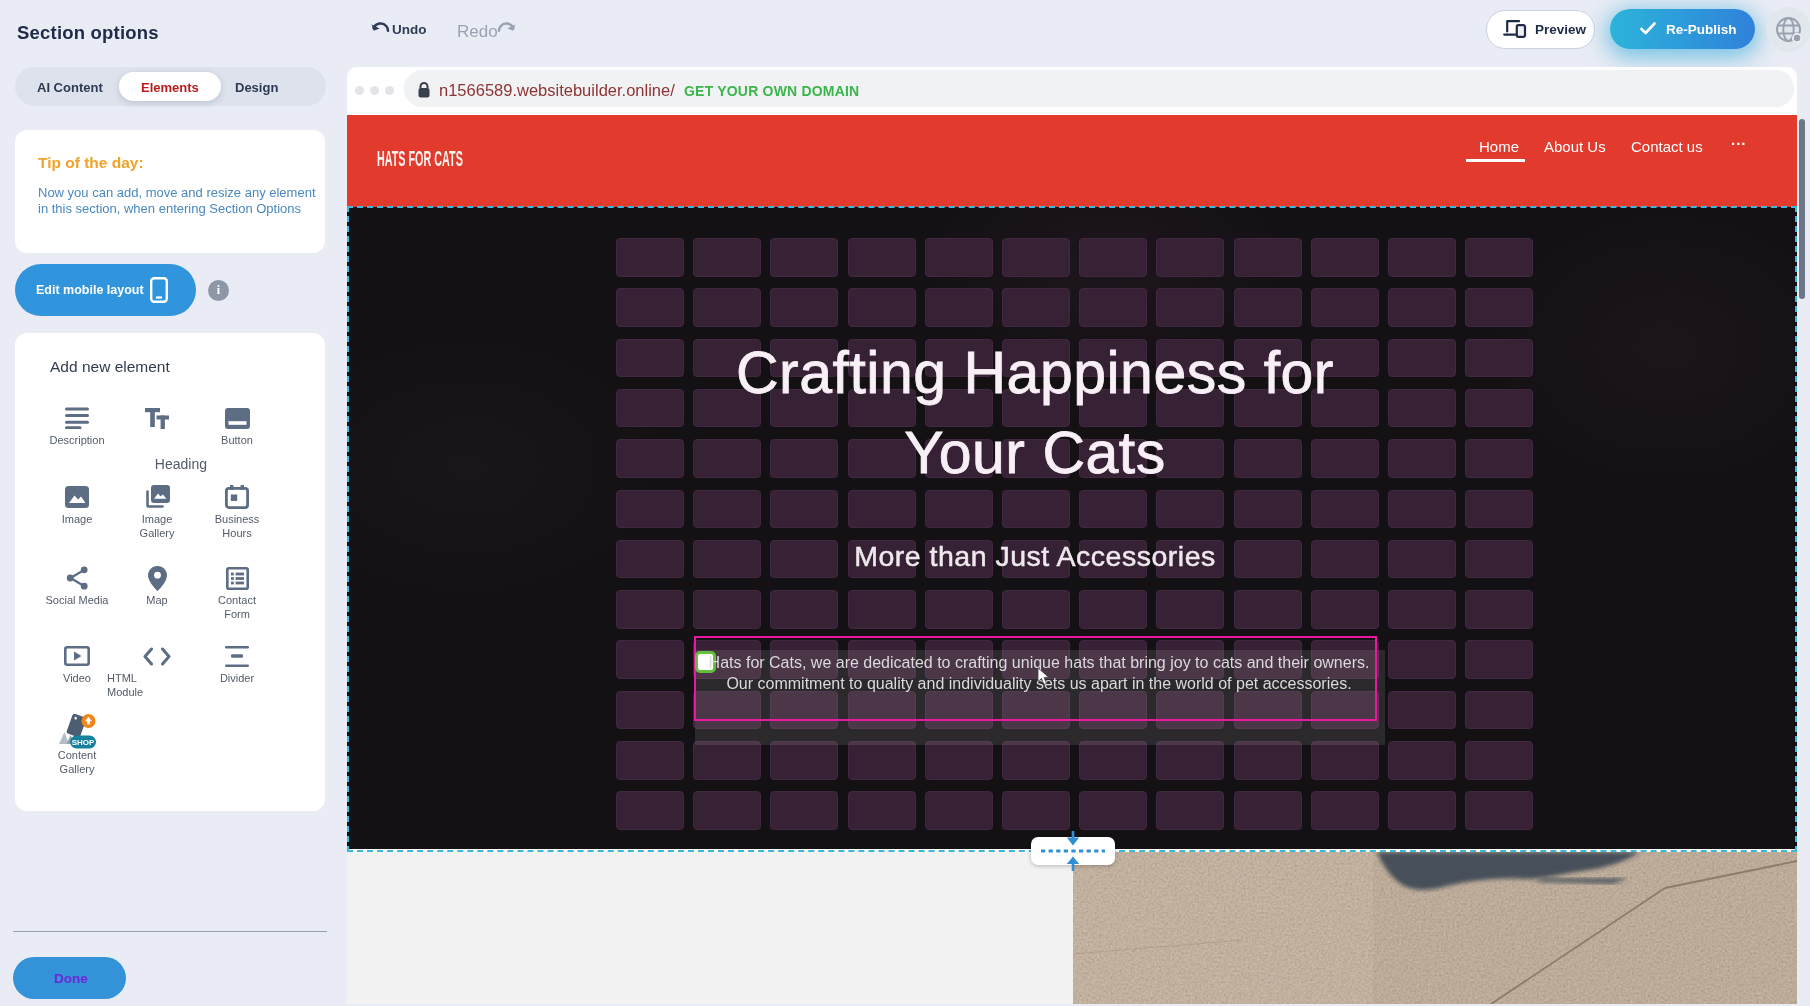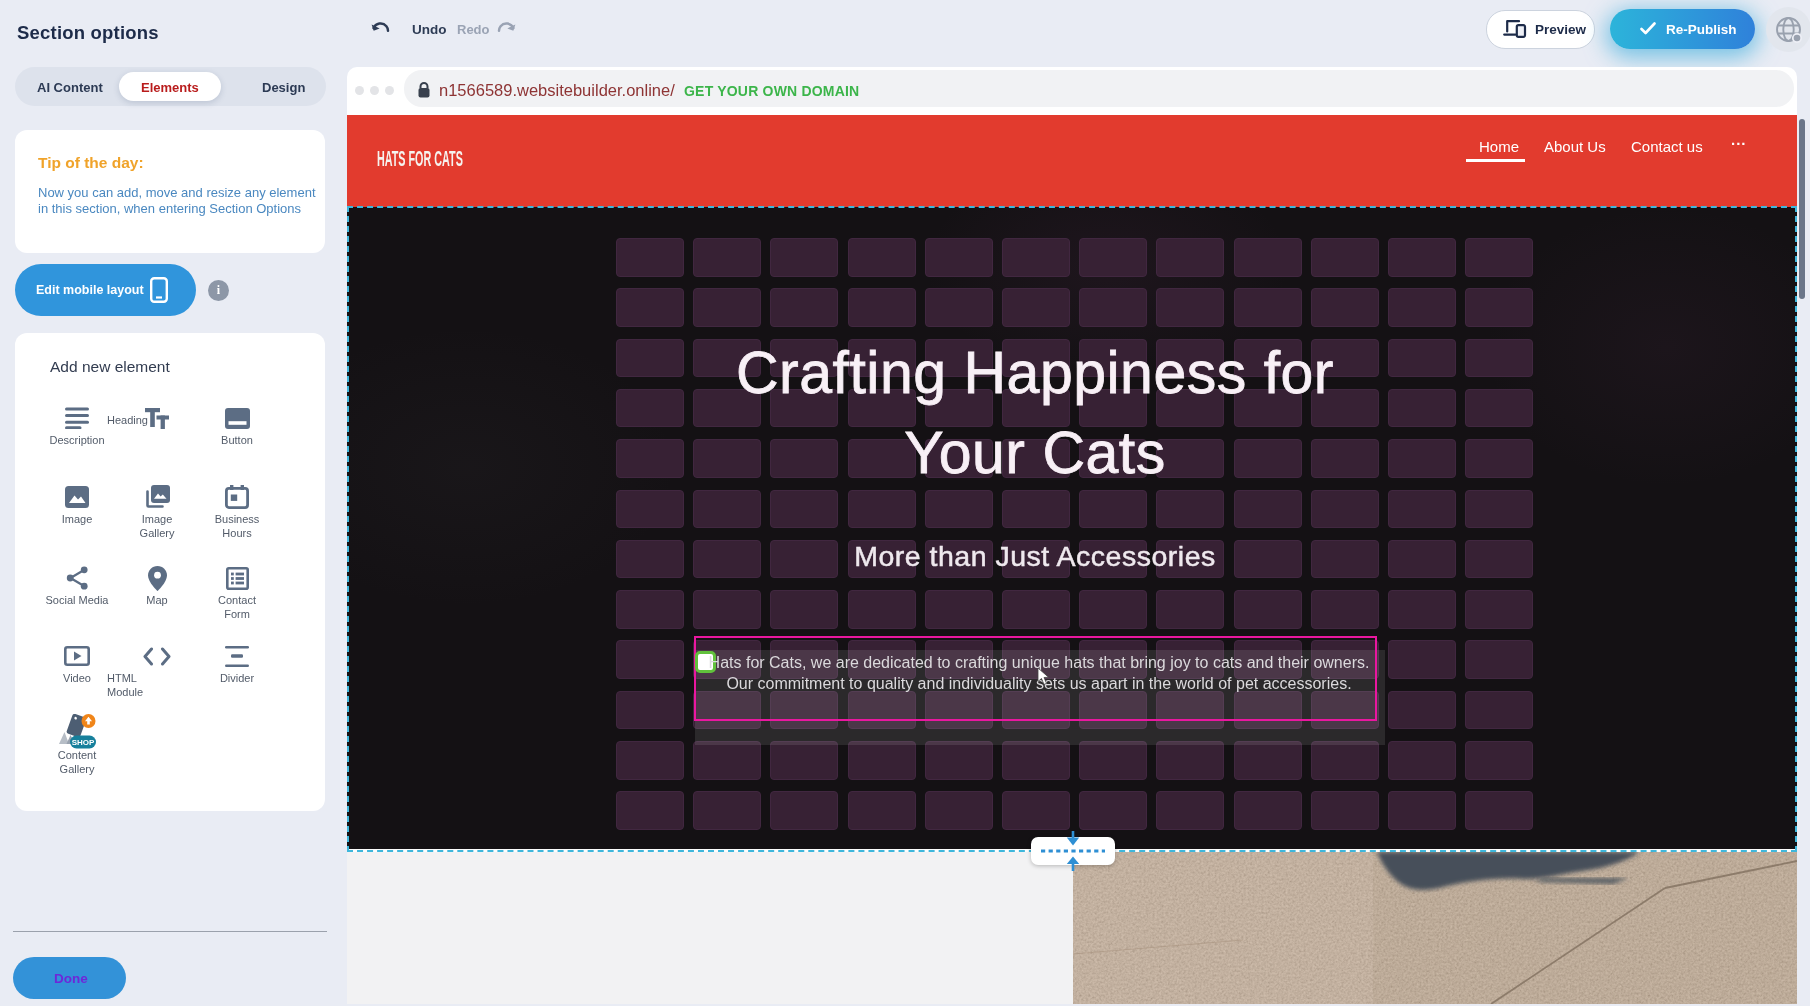--- a/index.html
+++ b/index.html
@@ -7,22 +7,22 @@
 .abs{position:absolute}
 </style></head>
 <body>
 
 <div class="abs" style="left:17px;top:22px;font-size:18.5px;font-weight:bold;color:#1d2b49;letter-spacing:.2px">Section options</div>
 
 <svg class="abs" style="left:371px;top:19px" width="19" height="15" viewBox="0 0 19 15">
  <path d="M2.6 9.2 C4.6 4.2 11.5 2.6 15.4 7.2 C16.4 8.4 17 10 17 11.8" fill="none" stroke="#2e3c55" stroke-width="2.5" stroke-linecap="round"></path>
  <path d="M0.6 5.4 L2.7 11.8 L8.6 9.4 Z" fill="#2e3c55"></path>
 </svg>
-<div class="abs" style="left:412px;top:22px;font-size:13.5px;font-weight:bold;color:#2e3c55">Undo</div>
-<div class="abs" style="left:457px;top:22px;font-size:13px;font-weight:bold;color:#9aa3b4">Redo</div>
+<div class="abs" style="left:392px;top:22px;font-size:13.5px;font-weight:bold;color:#2e3c55">Undo</div>
+<div class="abs" style="left:457px;top:22px;font-size:17px;font-weight:normal;color:#9aa3b4">Redo</div>
 <svg class="abs" style="left:497px;top:19px" width="19" height="15" viewBox="0 0 19 15">
  <path d="M16.4 9.2 C14.4 4.2 7.5 2.6 3.6 7.2 C2.6 8.4 2 10 2 11.8" fill="none" stroke="#9aa3b4" stroke-width="2.5" stroke-linecap="round"></path>
  <path d="M18.4 5.4 L16.3 11.8 L10.4 9.4 Z" fill="#9aa3b4"></path>
 </svg>
 
 <div class="abs" style="left:1486px;top:10px;width:109px;height:39px;background:#fff;border:1px solid #ccd3de;border-radius:19px"></div>
 <svg class="abs" style="left:1503px;top:20px" width="24" height="18" viewBox="0 0 24 18">
   <path d="M4.2 1.2 H16 M4.2 1.2 V11.5 M1.2 14.6 H12.5" fill="none" stroke="#1d2b49" stroke-width="2.2" stroke-linecap="round"></path>
   <rect x="13.8" y="5.2" width="8.2" height="11.6" rx="1.6" fill="#eef0f6" stroke="#1d2b49" stroke-width="2.2"></rect>
 </svg>
@@ -41,21 +41,21 @@
   <ellipse cx="13.5" cy="13.5" rx="5.2" ry="11.5"></ellipse>
   <path d="M2.6 9.5 h21.8 M2.6 17.5 h21.8"></path>
  </g>
  <circle cx="22" cy="22" r="4.2" fill="#99a1ae" stroke="#eceef5" stroke-width="1.8"></circle>
 </svg>
 
 <div class="abs" style="left:15px;top:67px;width:311px;height:39px;border-radius:20px;background:#dde2ec"></div>
 <div class="abs" style="left:119px;top:72px;width:102px;height:29px;border-radius:15px;background:#fff;box-shadow:0 2px 6px rgba(40,60,100,.18)"></div>
 <div class="abs" style="left:37px;top:80px;font-size:13px;font-weight:bold;color:#2c3a54">AI Content</div>
 <div class="abs" style="left:141px;top:80px;font-size:13px;font-weight:bold;color:#b91c1c">Elements</div>
-<div class="abs" style="left:262px;top:80px;font-size:13px;font-weight:bold;color:#2c3a54">Design</div>
+<div class="abs" style="left:235px;top:80px;font-size:13px;font-weight:bold;color:#2c3a54">Design</div>
 
 <div class="abs" style="left:15px;top:130px;width:310px;height:123px;border-radius:12px;background:#fff"></div>
 <div class="abs" style="left:38px;top:154px;font-size:15.5px;font-weight:bold;color:#f0a32a">Tip of the day:</div>
 <div class="abs" style="left:38px;top:185px;width:282px;font-size:13px;line-height:16px;color:#4a88c0">Now you can add, move and resize any element in this section, when entering Section Options</div>
 
 <div class="abs" style="left:15px;top:264px;width:181px;height:52px;border-radius:26px;background:#3095dc"></div>
 <div class="abs" style="left:36px;top:283px;font-size:12.5px;font-weight:bold;color:#fff">Edit mobile layout</div>
 <svg class="abs" style="left:150px;top:277px" width="18" height="26" viewBox="0 0 18 26">
   <rect x="1.2" y="1.2" width="15.6" height="23.6" rx="3" fill="none" stroke="#fff" stroke-width="2.4"></rect>
   <line x1="6" y1="20.5" x2="12" y2="20.5" stroke="#fff" stroke-width="2.2"></line>
@@ -76,21 +76,21 @@
     <div>Description</div>
   </div>
 <div class="abs" style="left:145px;top:408px;width:24px;height:21px"><svg width="24" height="21" viewBox="0 0 24 21">
       <g fill="#5c6d84">
         <rect x="0" y="0" width="15" height="4.2"></rect>
         <rect x="5.2" y="0" width="4.6" height="19"></rect>
         <rect x="11.5" y="7.5" width="12.5" height="4"></rect>
         <rect x="15.6" y="7.5" width="4.3" height="13.5"></rect>
       </g>
     </svg></div>
-<div class="abs" style="left:107px;top:414px;width:100px;text-align:left;font-size:11px;line-height:13.5px;color:#525b69">
+<div class="abs" style="left:107px;top:458px;width:100px;text-align:right;font-size:14px;line-height:13.5px;color:#525b69">
     <div>Heading</div>
   </div>
 <div class="abs" style="left:225px;top:408px;width:25px;height:21px"><svg width="25" height="21" viewBox="0 0 25 21">
       <path d="M3 0 h19 a3 3 0 0 1 3 3 v15 a3 3 0 0 1 -3 3 h-19 a3 3 0 0 1 -3-3 v-15 a3 3 0 0 1 3-3 z" fill="#5c6d84"></path>
       <rect x="3.5" y="13.2" width="18" height="3.6" fill="#fff"></rect>
     </svg></div>
 <div class="abs" style="left:187px;top:434px;width:100px;text-align:center;font-size:11px;line-height:13.5px;color:#525b69">
     <div>Button</div>
   </div>
 <div class="abs" style="left:65px;top:486px;width:24px;height:22px"><svg width="24" height="22" viewBox="0 0 24 22">

